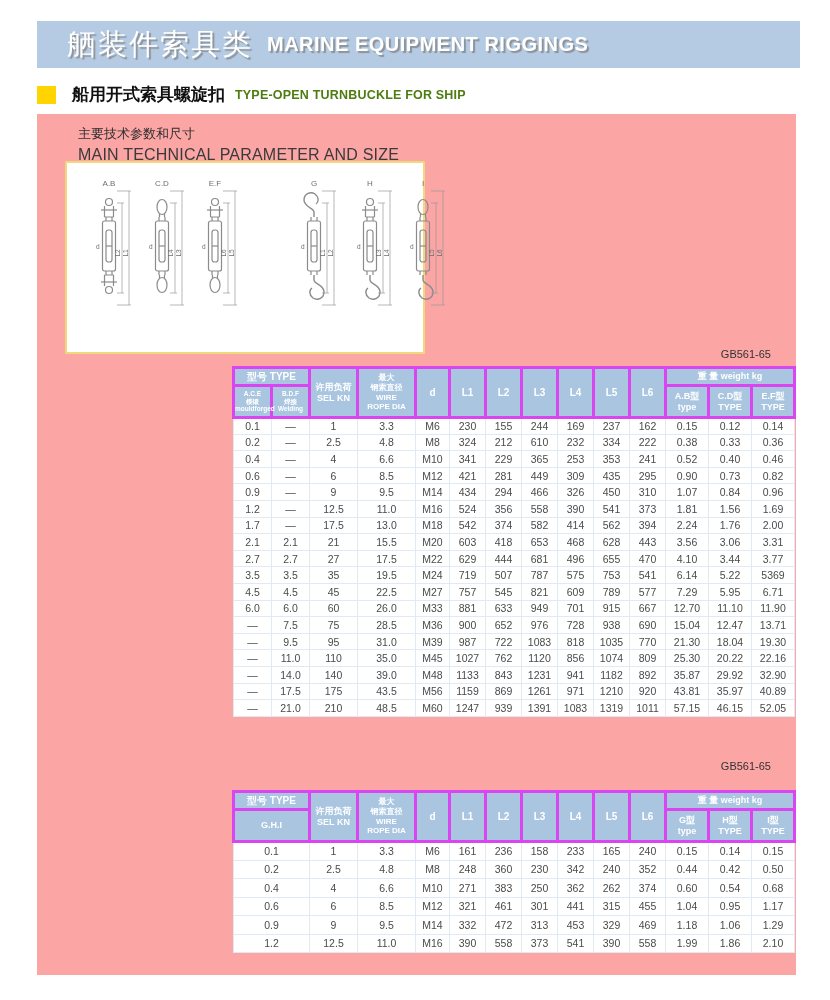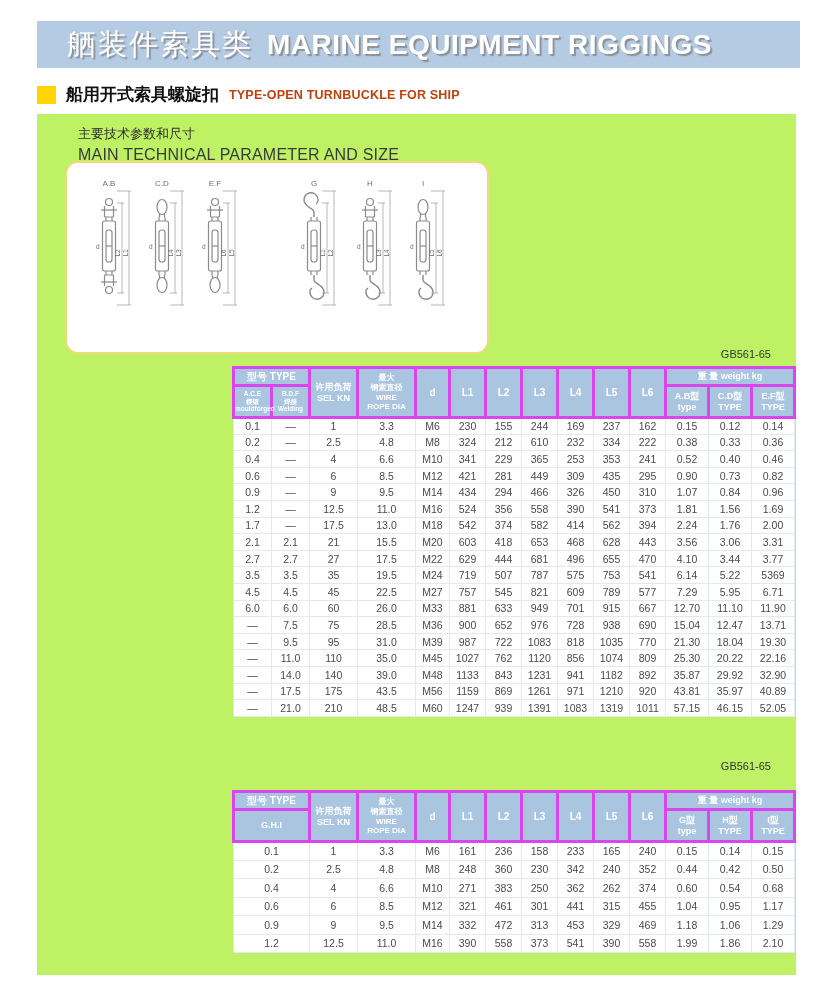--- a/index.html
+++ b/index.html
@@ -11,40 +11,40 @@
   
   .band {
     position:absolute; left:37px; top:21px; width:763px; height:47px;
     background:#b4cbe3; display:flex; align-items:center; padding-left:30px;
   }
   .band .zh {
     font-size:29px; font-weight:normal; color:#ffffff; letter-spacing:2px;
     text-shadow:2px 2px 1px #8d9298;
   }
   .band .en {
-    font-size:28px; font-weight:bold; color:#ffffff; margin-left:14px; letter-spacing:0.5px;
+    font-size:20px; font-weight:bold; color:#ffffff; margin-left:14px; letter-spacing:0.5px;
     text-shadow:2px 2px 1px #8d9298;
   }
   
   .subrow { position:absolute; left:37px; top:83px; display:flex; align-items:center; }
   .ysq { width:19px; height:18px; background:#ffd400; flex:0 0 auto; }
-  .subrow .zh { font-size:17px; font-weight:bold; color:#101010; margin-left:10px; }
-  .subrow .en { font-size:12.5px; font-weight:bold; color:#c2410c; margin-left:10px; letter-spacing:0.2px; }
+  .subrow .zh { font-size:17px; font-weight:bold; color:#101010; margin-left:16px; }
+  .subrow .en { font-size:12.5px; font-weight:bold; color:#4d7c0f; margin-left:10px; letter-spacing:0.2px; }
   
   .panel {
     position:absolute; left:37px; top:114px; width:759px; height:861px;
-    background:#bef264;
+    background:#fca5a5;
   }
   .param { position:absolute; left:41px; top:11px; }
   .param .zh { font-size:13px; color:#2e2e2e; display:block; }
   .param .en { font-size:16px; color:#3a3a3a; display:block; margin-top:3px; letter-spacing:0.2px; }
   
   .figbox {
-    position:absolute; left:28px; top:47px; width:424px; height:193px;
-    background:#ffffff; border:2px solid #f0d87c; border-radius:13px;text-align:right;
+    position:absolute; left:28px; top:47px; width:360px; height:193px;
+    background:#ffffff; border:2px solid #f0d87c; border-radius:1px;text-align:right;
   }
   .figbox svg { display:block; }
   
   .gb { position:absolute; width:561px; left:195px; text-align:right; font-size:11px; color:#333; padding-right:22px; }
   .gb1 { top:234px; }
   .gb2 { top:646px; }
   
   table.t {
     position:absolute; left:195px; width:561px; border-collapse:collapse; table-layout:fixed;
   }

